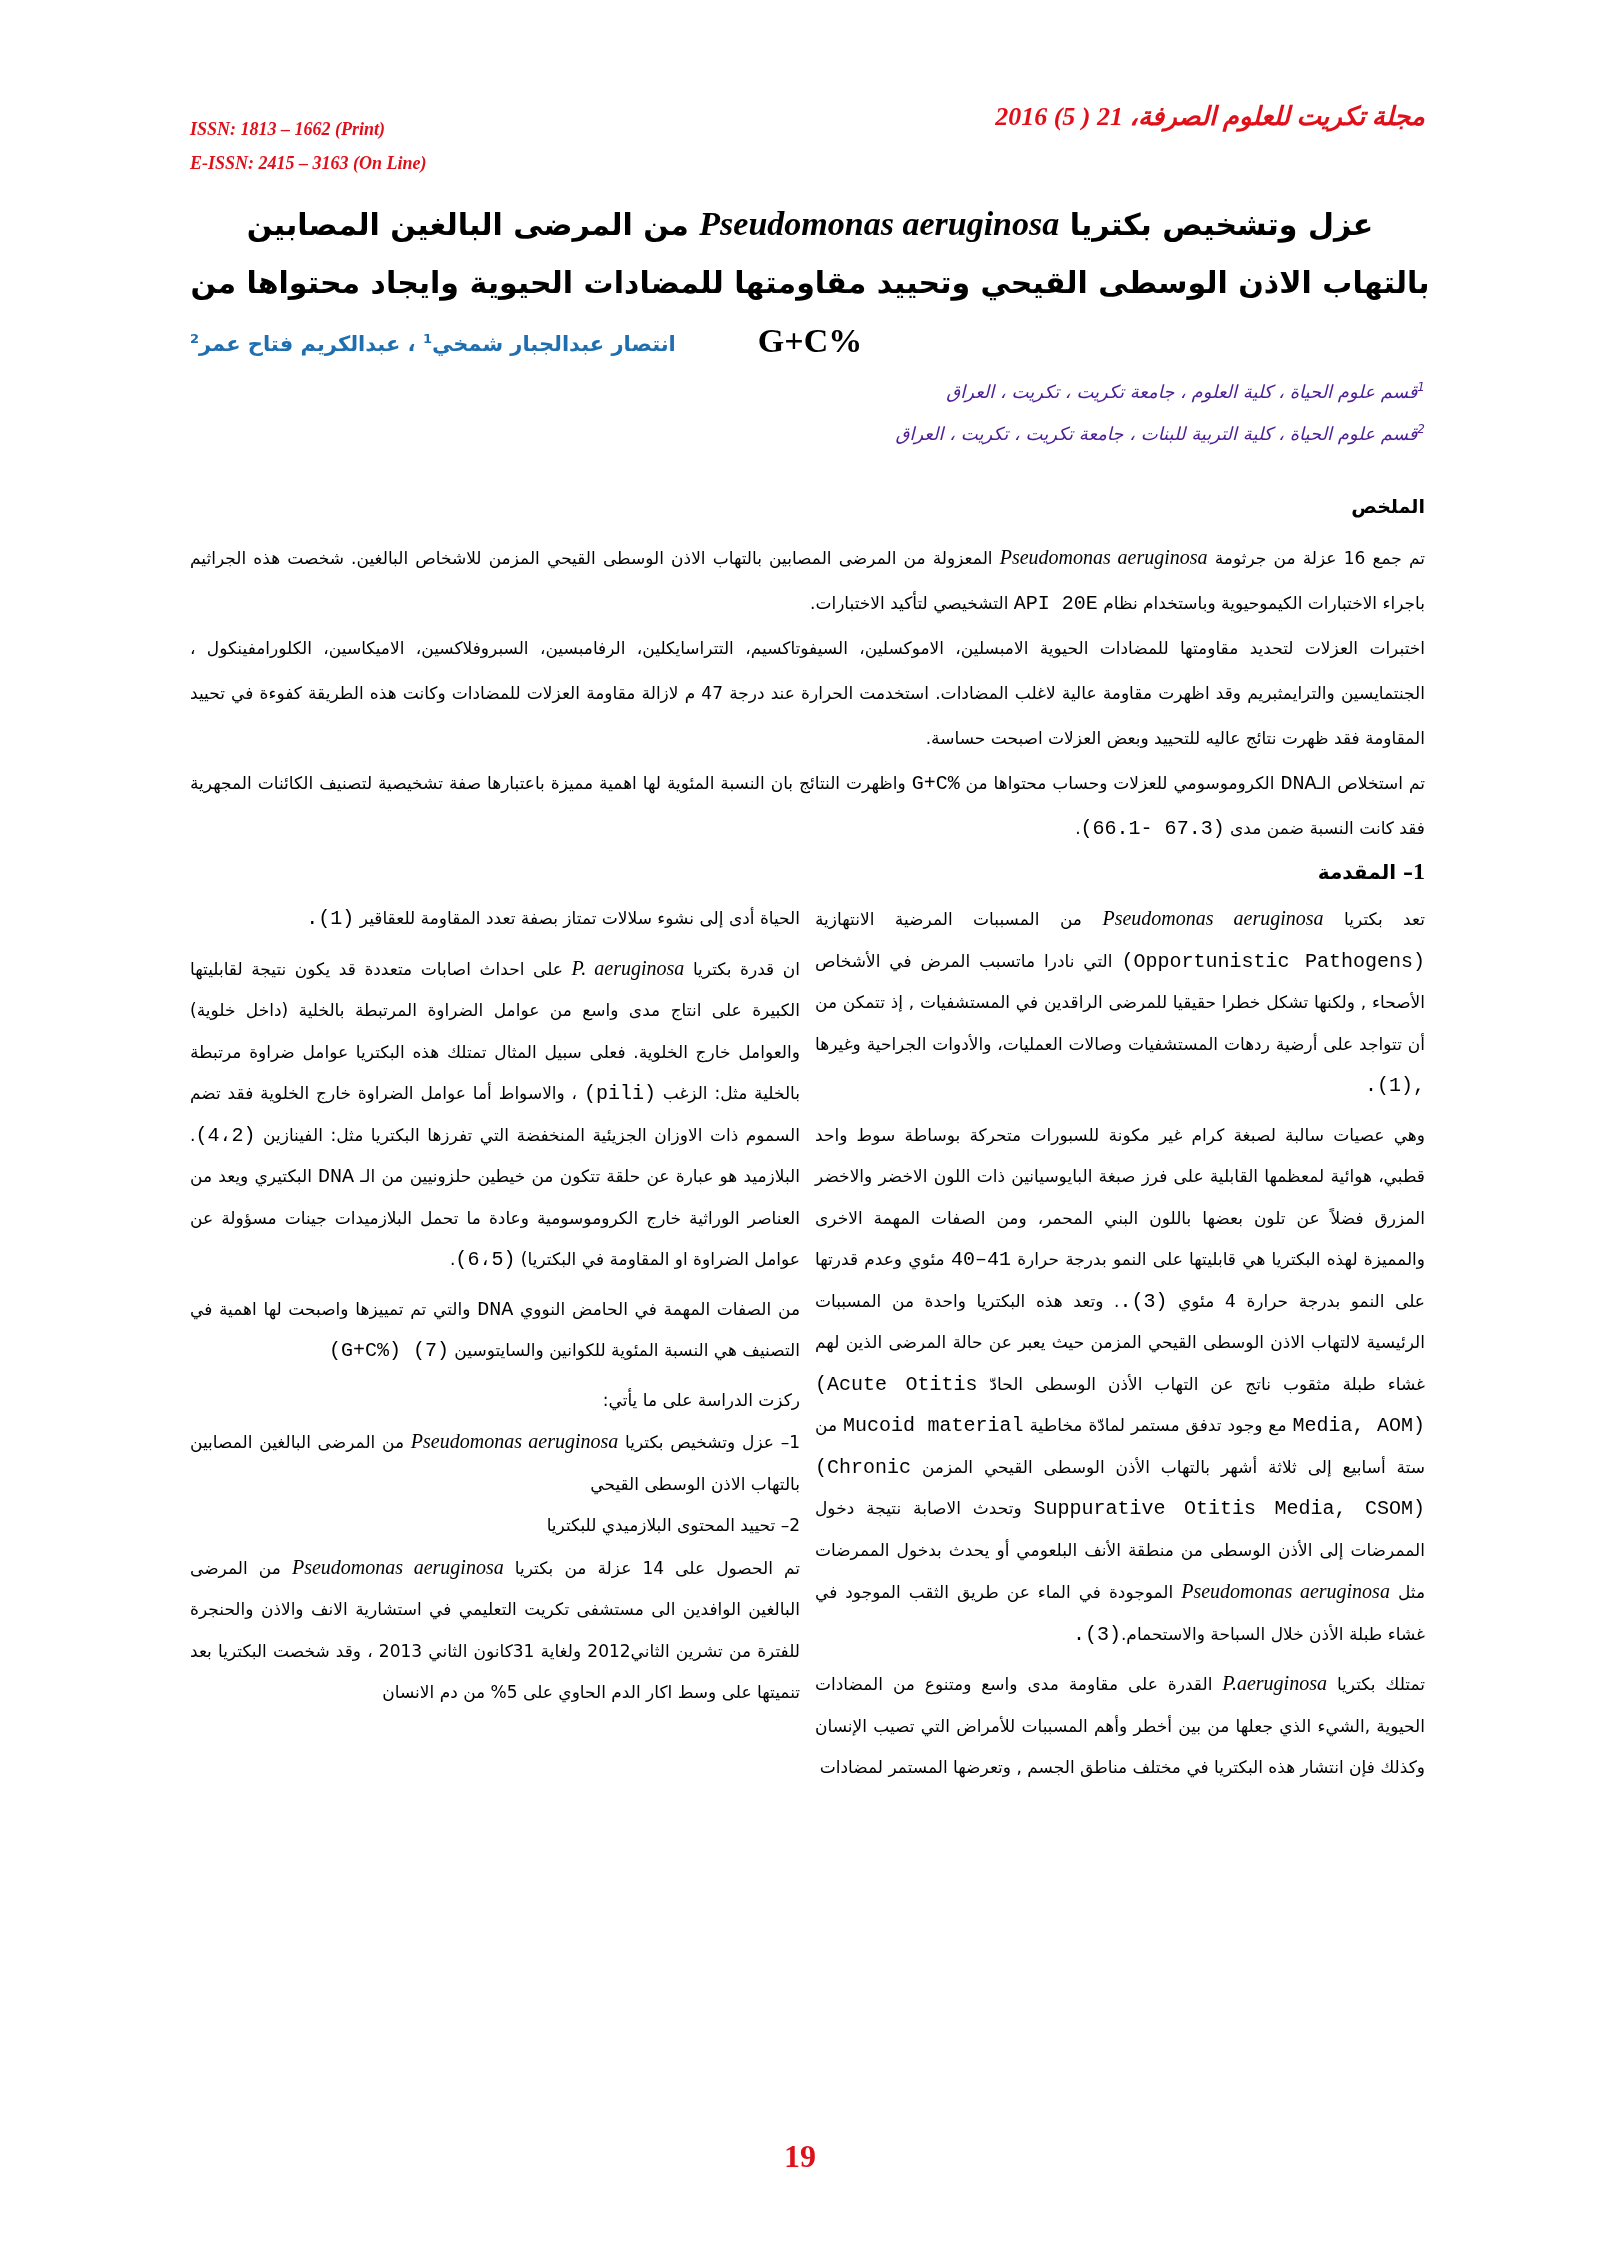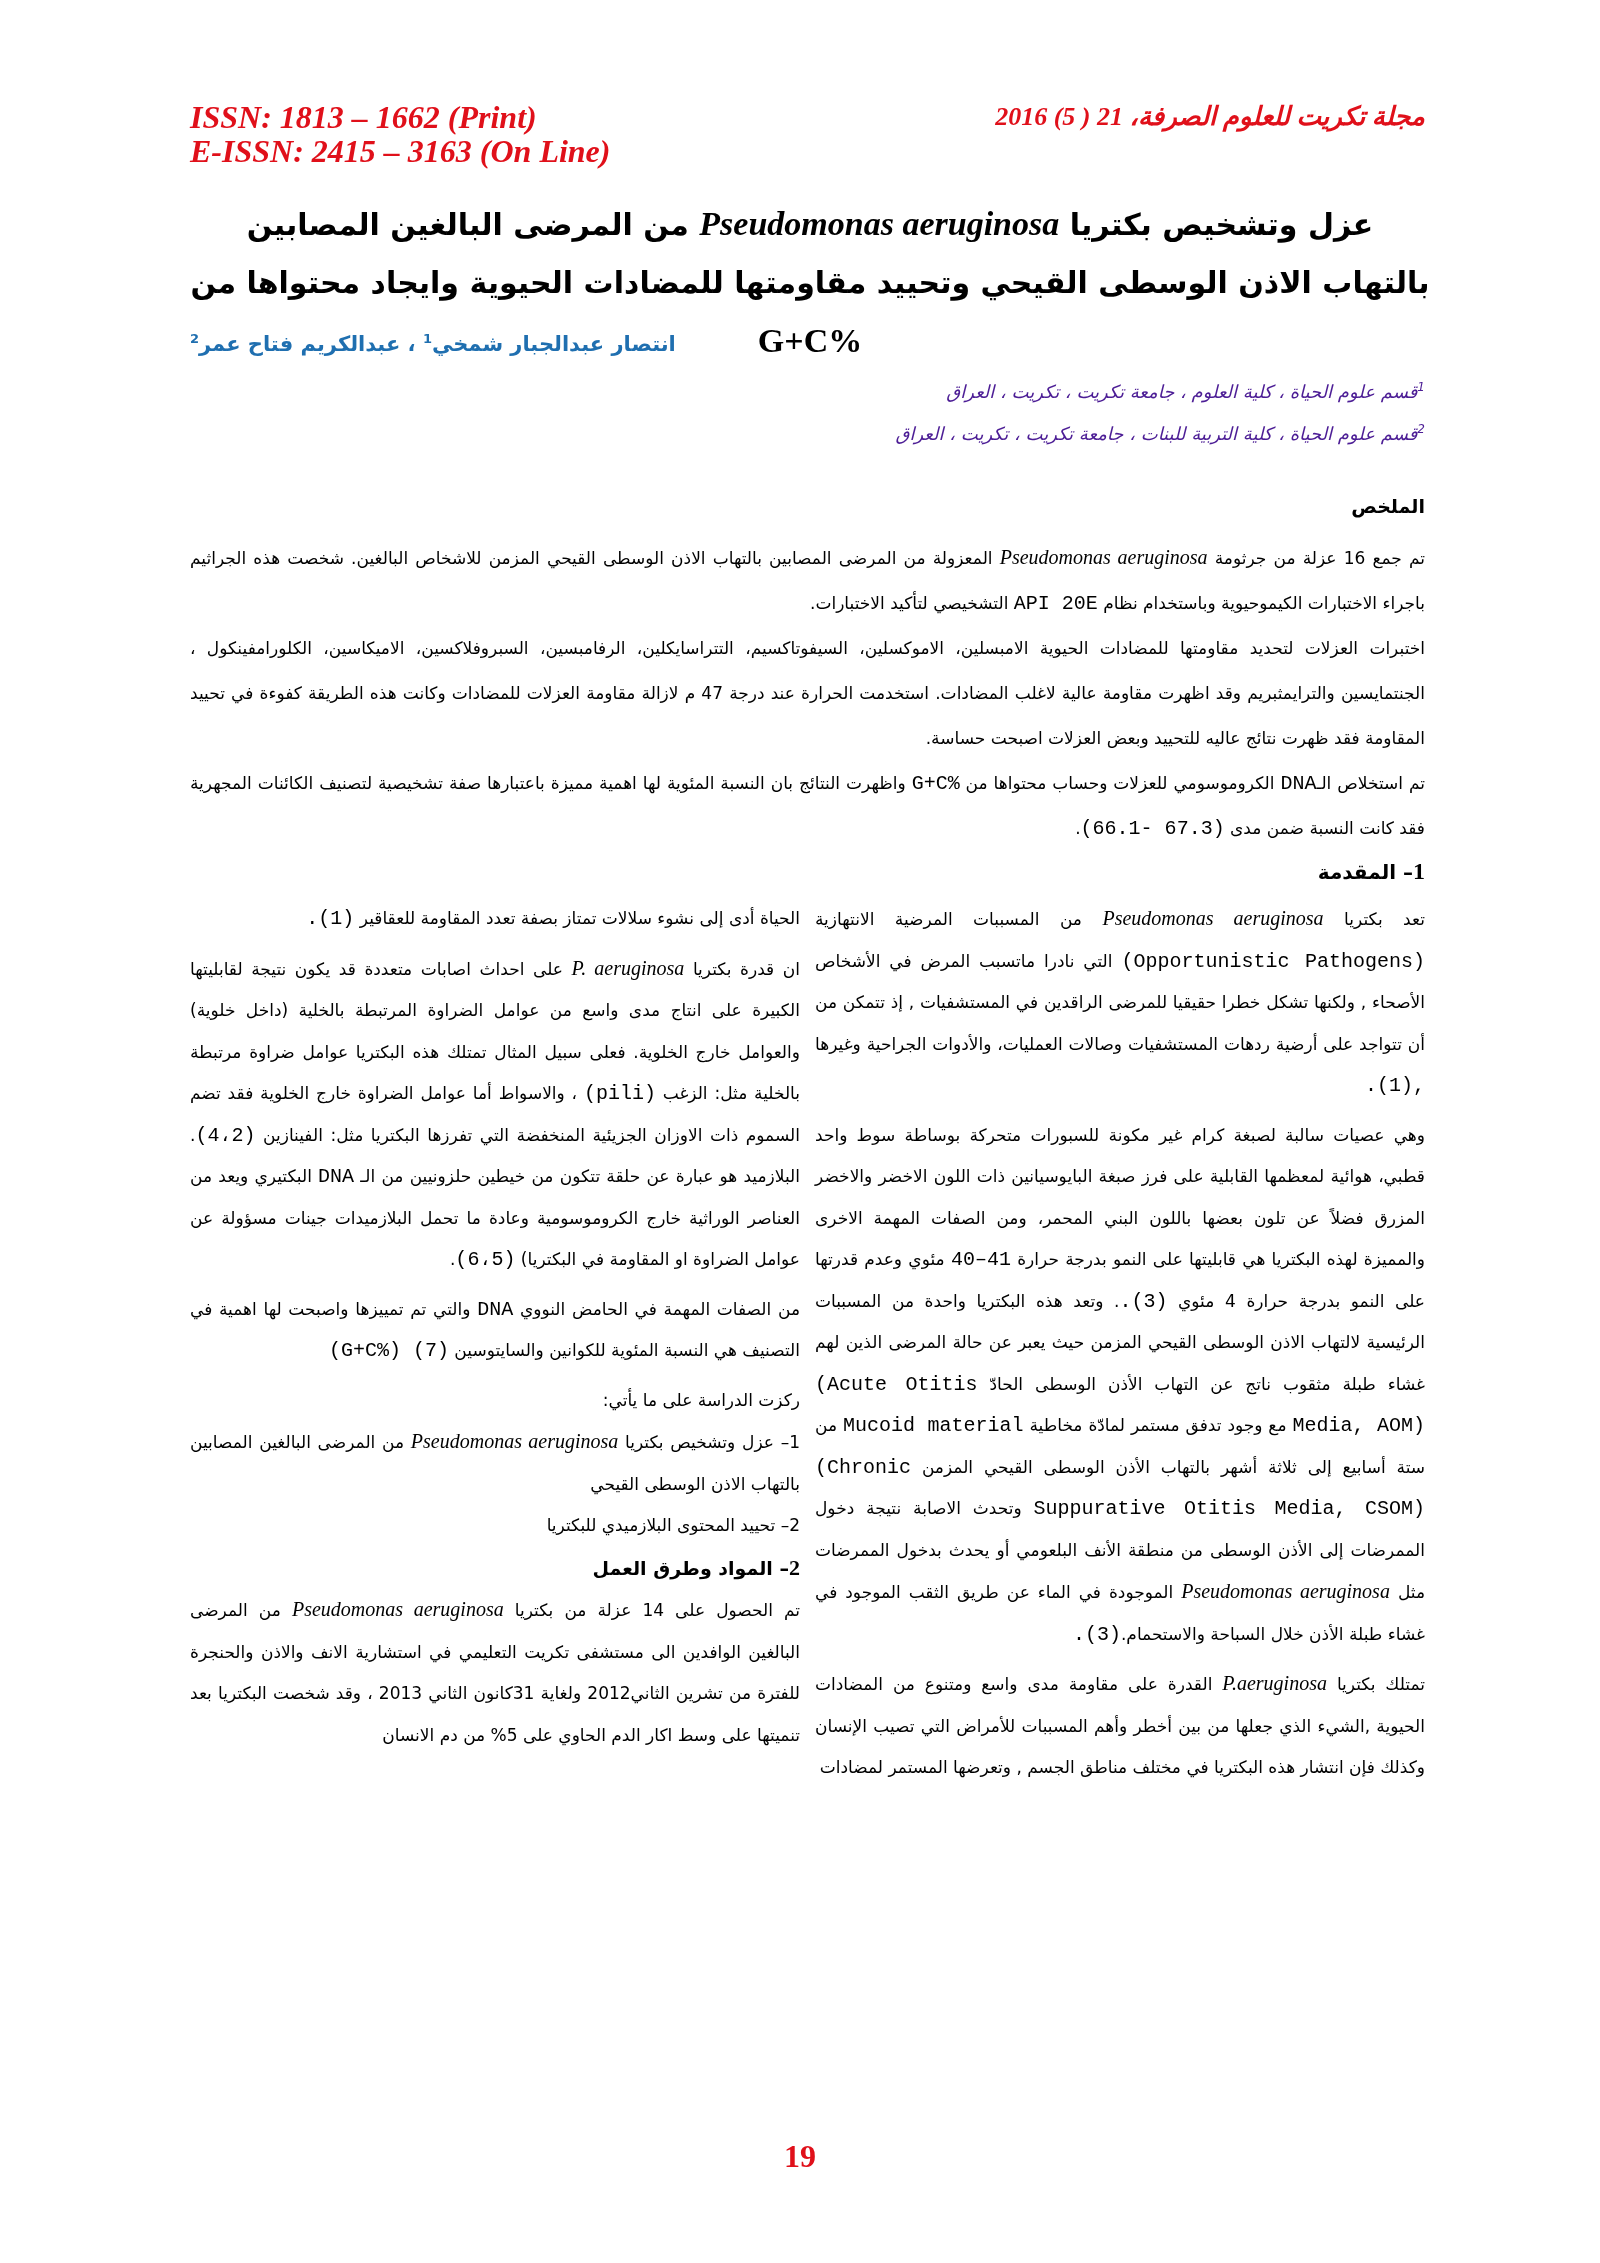--- a/index.html
+++ b/index.html
@@ -1,18 +1,18 @@
 <!DOCTYPE html>
 <html><head>
 <meta charset="utf-8">
 <style>
   html, body { margin: 0; padding: 0; background: #ffffff; }
   body { width: 1600px; height: 2263px; position: relative; overflow: hidden; font-family: "Liberation Serif", serif; color: #000; }
 
-  .hdr-left { position: absolute; left: 190px; top: 100px; color: #e0101a; font-family: "Liberation Serif", serif; font-weight: bold; font-style: italic; font-size: 32px; line-height: 34px; }
+  .hdr-left { position: absolute; left: 190px; top: 112px; color: #e0101a; font-family: "Liberation Serif", serif; font-weight: bold; font-style: italic; font-size: 18px; line-height: 34px; }
   .hdr-right { position: absolute; right: 175px; top: 100px; color: #e0101a; font-family: "Liberation Serif", serif; font-weight: bold; font-style: italic; font-size: 26px; line-height: 34px; direction: rtl; }
 
   .title { position: absolute; left: 190px; right: 170px; top: 195px; text-align: center; direction: rtl; font-family: "DejaVu Sans", sans-serif; font-weight: bold; font-size: 30px; line-height: 58px; }
   .title .lat { font-family: "Liberation Serif", serif; font-style: italic; font-size: 34px; }
   .title .gc { font-family: "Liberation Serif", serif; font-style: normal; font-size: 34px; }
 
   .authors { position: absolute; left: 190px; right: 170px; top: 322px; text-align: left; direction: rtl; color: #1f6fb0; font-family: "DejaVu Sans", sans-serif; font-weight: bold; font-size: 21px; line-height: 34px; }
   .authors sup { font-size: 13px; }
 
   .affil { position: absolute; right: 175px; direction: rtl; color: #4c1d95; font-family: "DejaVu Sans", sans-serif; font-style: italic; font-size: 18px; line-height: 30px; }
@@ -81,17 +81,16 @@
   <p><span>تمتلك بكتريا </span><span class="lat-i" dir="ltr">P.aeruginosa</span><span> القدرة على مقاومة مدى واسع ومتنوع من المضادات الحيوية ,الشيء الذي جعلها من بين أخطر وأهم المسببات للأمراض التي تصيب الإنسان وكذلك فإن انتشار هذه البكتريا في مختلف مناطق الجسم , وتعرضها المستمر لمضادات</span></p>
 </div>
 
 <div class="col col-left">
   <p><span>الحياة أدى إلى نشوء سلالات تمتاز بصفة تعدد المقاومة للعقاقير </span><span class="lat">(1).</span></p>
   <p><span>ان قدرة بكتريا </span><span class="lat-i" dir="ltr">P.  aeruginosa</span><span> على احداث اصابات متعددة قد يكون نتيجة لقابليتها الكبيرة على انتاج مدى واسع من عوامل الضراوة المرتبطة بالخلية (داخل خلوية) والعوامل خارج الخلوية. فعلى سبيل المثال تمتلك هذه البكتريا عوامل ضراوة مرتبطة بالخلية مثل: الزغب </span><span class="lat" dir="ltr">(pili)</span><span> ، والاسواط أما عوامل الضراوة خارج الخلوية فقد تضم السموم ذات الاوزان الجزيئية المنخفضة التي تفرزها البكتريا مثل: الفينازين </span><span class="lat">(4،2)</span><span>. البلازميد هو عبارة عن حلقة تتكون من خيطين حلزونيين من الـ </span><span class="lat">DNA</span><span> البكتيري ويعد من العناصر الوراثية خارج الكروموسومية وعادة ما تحمل البلازميدات جينات مسؤولة عن عوامل الضراوة او المقاومة في البكتريا) </span><span class="lat">(6،5)</span><span>.</span></p>
   <p><span>من الصفات المهمة في الحامض النووي </span><span class="lat">DNA</span><span> والتي تم تمييزها واصبحت لها اهمية في التصنيف هي النسبة المئوية للكوانين والسايتوسين </span><span class="lat" dir="ltr">(G+C%) (7)</span></p>
   <p style="margin-bottom:0">ركزت الدراسة على ما يأتي:</p>
   <p style="margin-bottom:0"><span>1– </span><span>عزل وتشخيص بكتريا </span><span class="lat-i" dir="ltr">Pseudomonas   aeruginosa</span><span> من المرضى البالغين المصابين بالتهاب الاذن الوسطى القيحي</span></p>
   <p style="margin-bottom:0"><span>2– </span><span> تحييد المحتوى البلازميدي للبكتريا</span></p>
-  <p class="sec-head" style="margin-bottom:0"><span class="num">2</span><span>– المواد وطرق العمل</span></p>
   <p><span>تم الحصول على 14 عزلة من بكتريا </span><span class="lat-i" dir="ltr">Pseudomonas   aeruginosa</span><span> من المرضى البالغين الوافدين الى مستشفى تكريت التعليمي في استشارية الانف والاذن والحنجرة للفترة من تشرين الثاني2012 ولغاية 31كانون الثاني 2013 ، وقد شخصت البكتريا بعد تنميتها على وسط اكار الدم الحاوي على 5% من دم الانسان</span></p>
 </div>
 
 <div class="page-num">19</div>
 
 </body></html>

